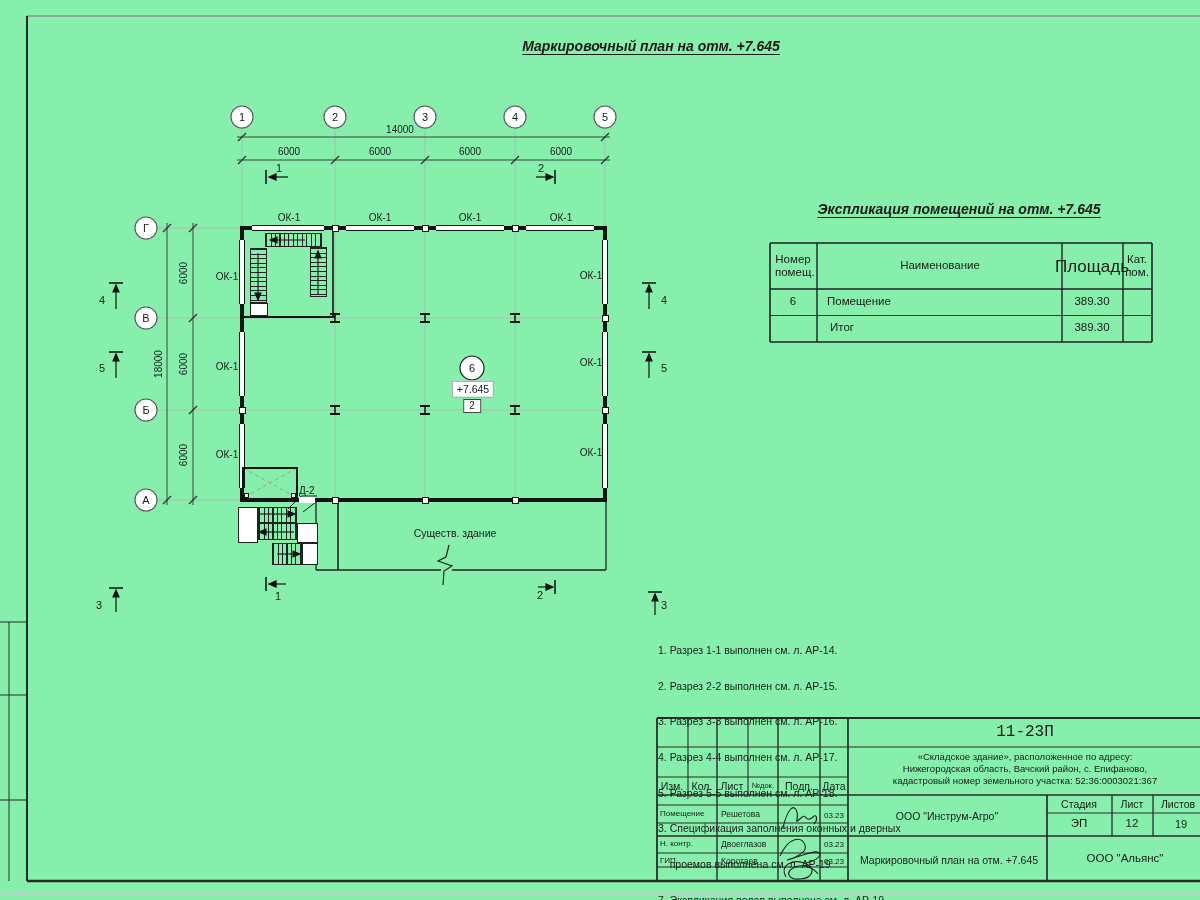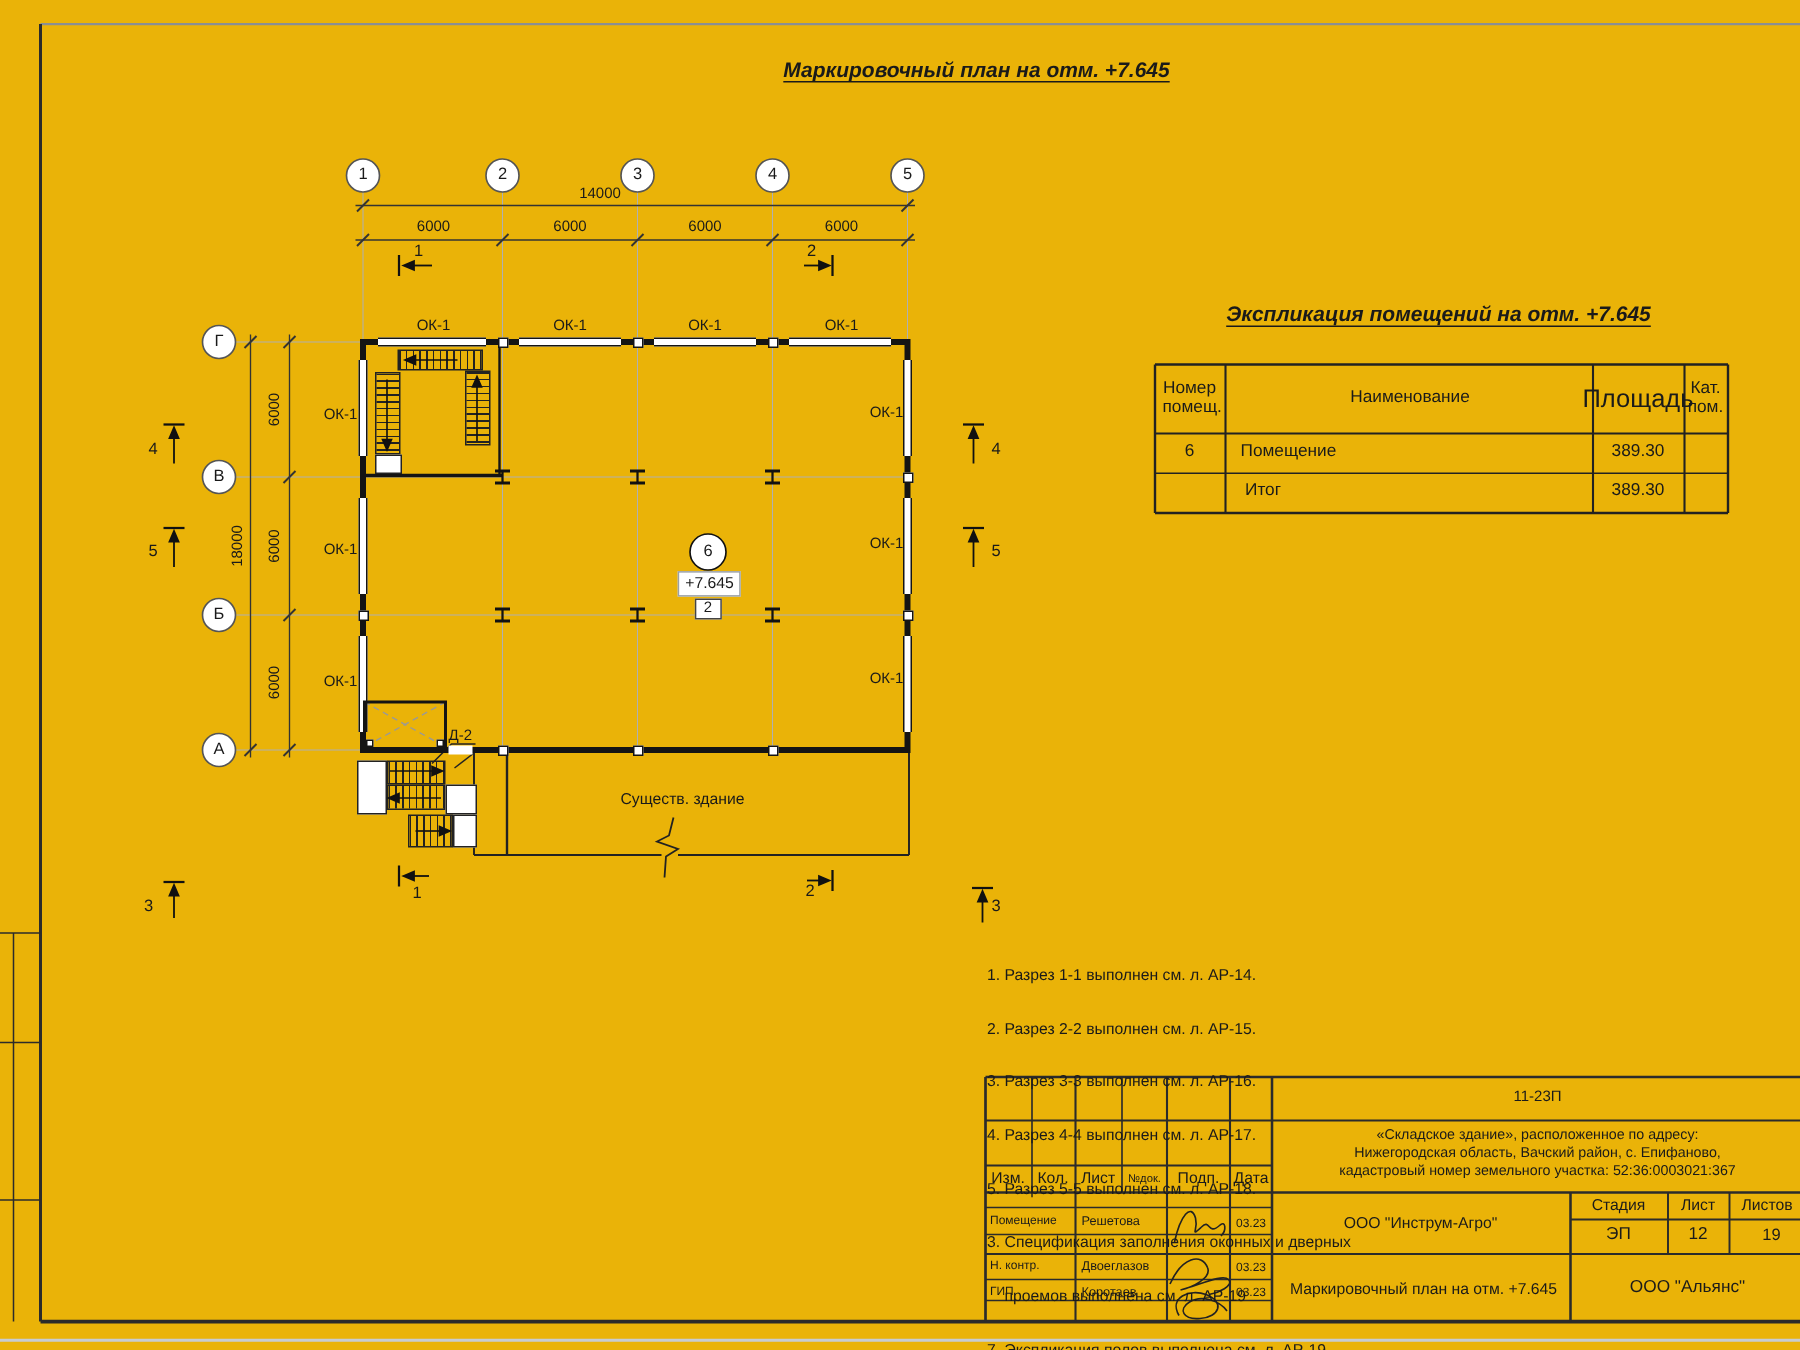--- a/index.html
+++ b/index.html
@@ -1,16 +1,16 @@
 <!DOCTYPE html>
 <html><head>
 <meta charset="utf-8">
 <style>
   html,body{margin:0;padding:0;background:#fff;}
-  .sheet{position:relative;width:1200px;height:900px;background:#eab308;overflow:hidden;
+  .sheet{position:relative;width:1200px;height:900px;background:#86efac;overflow:hidden;
          font-family:"Liberation Sans",sans-serif;color:#1a1a1a;}
   svg{position:absolute;left:0;top:0;pointer-events:none;}
   .lbl{position:absolute;white-space:nowrap;font-size:10px;color:#1a1a1a;line-height:1;}
   .c{transform:translate(-50%,-50%);}
   .lv{transform:translateY(-50%);}
   .vlabel{transform:translate(-50%,-50%) rotate(-90deg);}
   .title{font-size:14px;font-weight:bold;font-style:italic;text-decoration:underline;
          text-underline-offset:3px;}
   .ax{font-size:11px;}
   .dim{font-size:10px;}
@@ -342,21 +342,21 @@
   <div class="lbl c wrapcell" style="left:793px;top:266px;width:36px;">Номер помещ.</div>
   <div class="lbl c" style="left:940px;top:266px;font-size:11.5px;">Наименование</div>
   <div class="lbl c" style="left:1092px;top:266px;font-size:17px;">Площадь</div>
   <div class="lbl c wrapcell" style="left:1137px;top:266px;width:32px;">Кат. пом.</div>
   <div class="lbl c" style="left:793px;top:302px;font-size:11.5px;">6</div>
   <div class="lbl lv" style="left:827px;top:302px;font-size:11.5px;">Помещение</div>
   <div class="lbl c" style="left:1092px;top:302px;font-size:11.5px;">389.30</div>
   <div class="lbl lv" style="left:830px;top:328px;font-size:11.5px;">Итог</div>
   <div class="lbl c" style="left:1092px;top:328px;font-size:11.5px;">389.30</div>
 
-  <div class="lbl c" style="left:1025px;top:732px;font-size:10px;">11-23П</div>
+  <div class="lbl c" style="left:1025px;top:732px;font-size:16px;font-family:Liberation Mono, monospace;">11-23П</div>
   <div class="lbl c" style="left:1025px;top:757px;font-size:9.5px;">«Складское здание», расположенное по адресу:</div>
   <div class="lbl c" style="left:1025px;top:769px;font-size:9.5px;">Нижегородская область, Вачский район, с. Епифаново,</div>
   <div class="lbl c" style="left:1025px;top:781px;font-size:9.5px;">кадастровый номер земельного участка: 52:36:0003021:367</div>
   <div class="lbl c tb" style="left:672px;top:786px;">Изм.</div>
   <div class="lbl c tb" style="left:702px;top:786px;">Кол.</div>
   <div class="lbl c tb" style="left:732px;top:786px;">Лист</div>
   <div class="lbl c" style="left:763px;top:786px;font-size:7.5px;">№док.</div>
   <div class="lbl c tb" style="left:799px;top:786px;">Подп.</div>
   <div class="lbl c tb" style="left:834px;top:786px;">Дата</div>
   <div class="lbl lv tbs" style="left:660px;top:814px;">Помещение</div>

